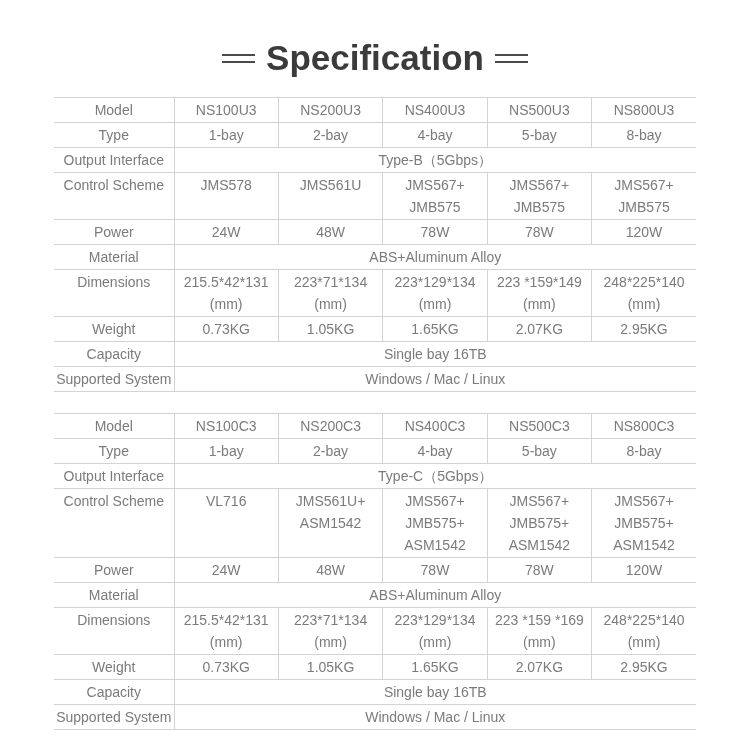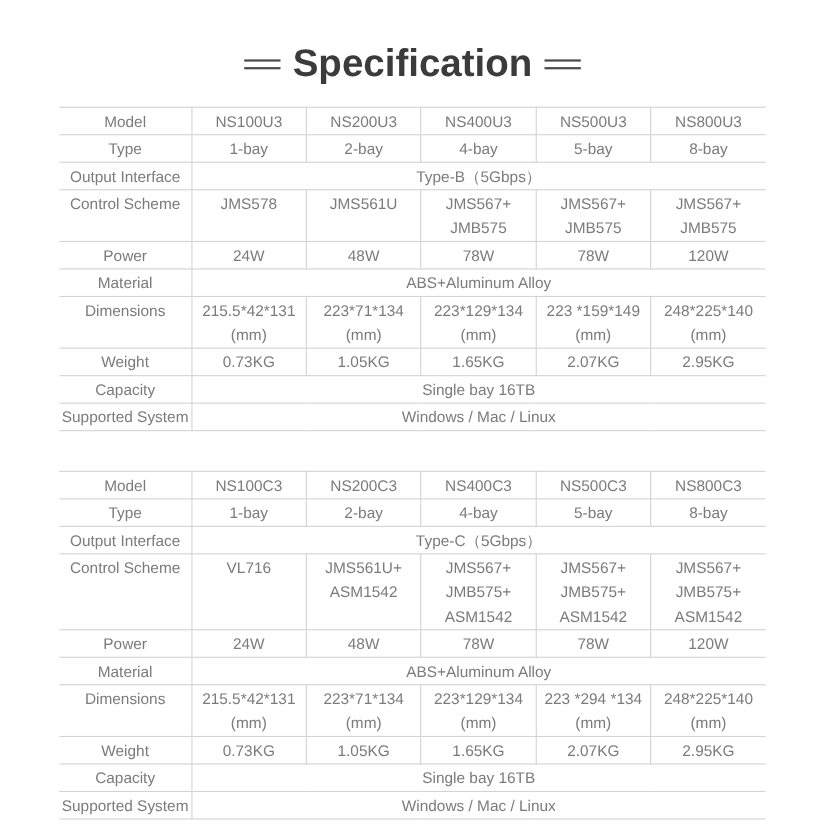--- a/index.html
+++ b/index.html
@@ -39,21 +39,21 @@
     color: var(--title);
   }
   .eq-mark {
     width: 33px;
     height: 9px;
     border-top: 2px solid var(--mark);
     border-bottom: 2px solid var(--mark);
   }
   .spec-table {
     width: 642px;
-    margin: 0 auto 36px auto;
+    margin: 0 auto 21px auto;
     border-collapse: collapse;
     table-layout: fixed;
     font-size: 14px;
     color: var(--text);
   }
   .spec-table td {
     border: 1px solid var(--border);
     text-align: center;
     vertical-align: top;
     padding: 1px 2px;
@@ -219,21 +219,21 @@
           <td colspan="5">ABS+Aluminum Alloy</td>
         </tr>
         <tr>
           <td>Dimensions</td>
           <td>215.5*42*131
 (mm)</td>
           <td>223*71*134
 (mm)</td>
           <td>223*129*134
 (mm)</td>
-          <td>223 *294 *134
+          <td>223 *159 *169
 (mm)</td>
           <td>248*225*140
 (mm)</td>
         </tr>
         <tr>
           <td>Weight</td>
           <td>0.73KG</td>
           <td>1.05KG</td>
           <td>1.65KG</td>
           <td>2.07KG</td>

